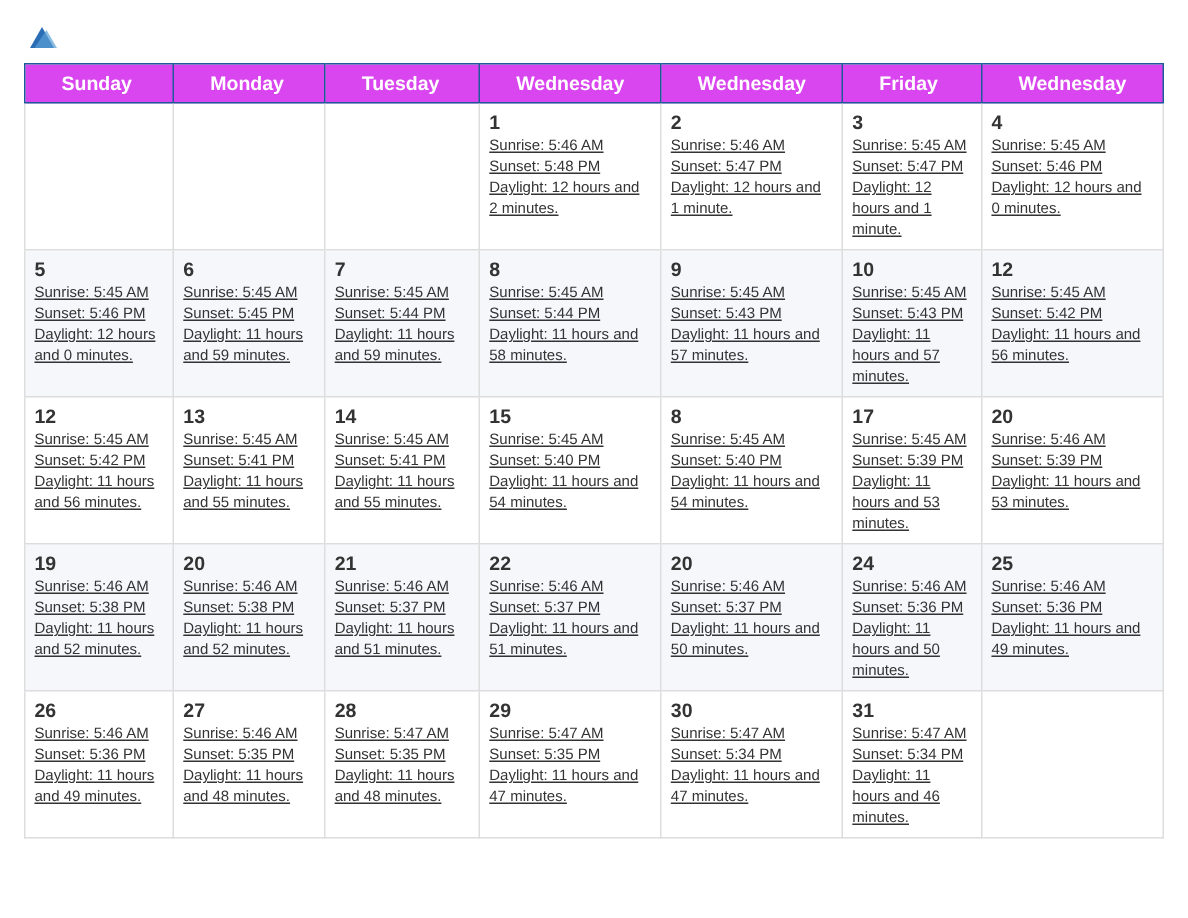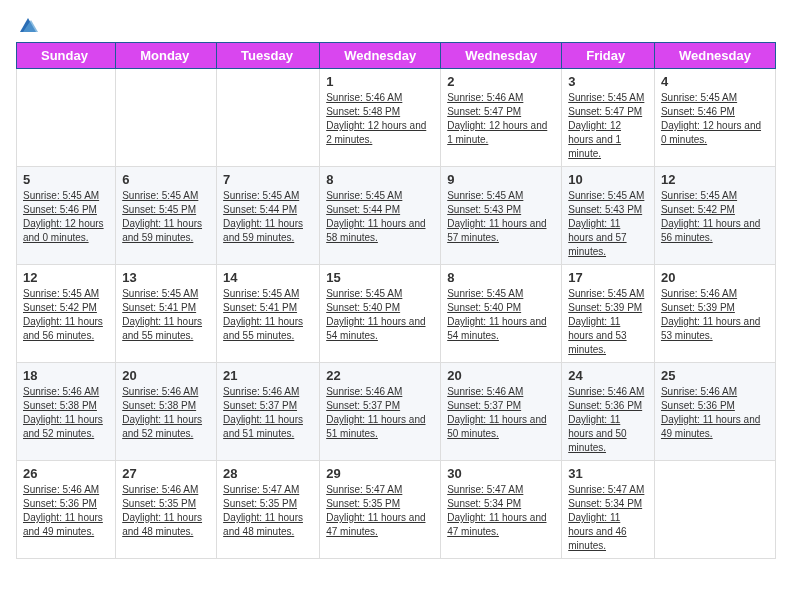--- a/index.html
+++ b/index.html
@@ -239,21 +239,21 @@
         </td>
         <td>
           <span class="day-number">20</span>
           <div class="day-info" style="white-space: pre-line;">Sunrise: 5:46 AM
 Sunset: 5:39 PM
 Daylight: 11 hours and 53 minutes.</div>
         </td>
       </tr>
       <tr>
         <td>
-          <span class="day-number">18</span>
+          <span class="day-number">19</span>
           <div class="day-info" style="white-space: pre-line;">Sunrise: 5:46 AM
 Sunset: 5:38 PM
 Daylight: 11 hours and 52 minutes.</div>
         </td>
         <td>
           <span class="day-number">20</span>
           <div class="day-info" style="white-space: pre-line;">Sunrise: 5:46 AM
 Sunset: 5:38 PM
 Daylight: 11 hours and 52 minutes.</div>
         </td>

